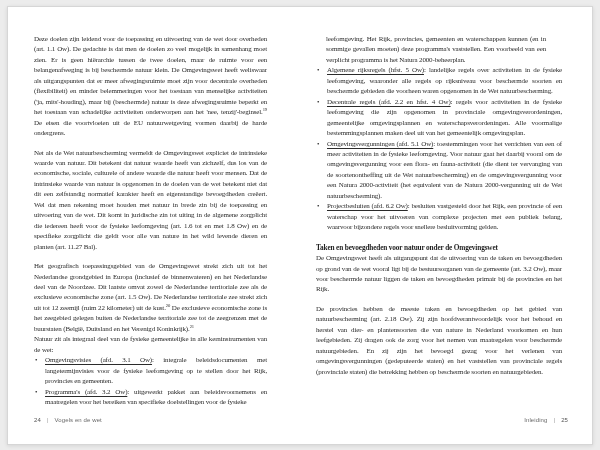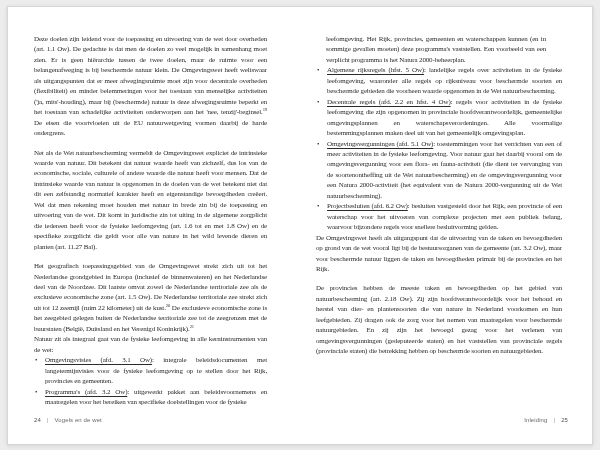--- a/index.html
+++ b/index.html
@@ -57,21 +57,21 @@
   <div class="page">
     <div class="textblock textblock-left">
 
       <p class="para"><span>Deze doelen zijn leidend voor de toepassing en uitvoering van de wet door overheden (art. 1.1 Ow). De gedachte is dat men de doelen zo veel mogelijk in samenhang moet zien. Er is geen hiërarchie tussen de twee doelen, maar de ruimte voor een belangenafweging is bij beschermde natuur klein. De Omgevingswet heeft weliswaar als uitgangspunten dat er meer afwegingsruimte moet zijn voor decentrale overheden (flexibiliteit) en minder belemmeringen voor het toestaan van menselijke activiteiten ('ja, mits'-houding), maar bij (beschermde) natuur is deze afwegingsruimte beperkt en het toestaan van schadelijke activiteiten onderworpen aan het 'nee, tenzij'-beginsel.</span><sup>19</sup><span> De eisen die voortvloeien uit de EU natuurwetgeving vormen daarbij de harde ondergrens.</span></p>
 
       <p class="para"><span>Net als de Wet natuurbescherming vermeldt de Omgevingswet expliciet de intrinsieke waarde van natuur. Dit betekent dat natuur waarde heeft van zichzelf, dus los van de economische, sociale, culturele of andere waarde die natuur heeft voor mensen. Dat de intrinsieke waarde van natuur is opgenomen in de doelen van de wet betekent niet dat dit een zelfstandig normatief karakter heeft en eigenstandige bevoegdheden creëert. Wel dat men rekening moet houden met natuur in brede zin bij de toepassing en uitvoering van de wet. Dit komt in juridische zin tot uiting in de algemene zorgplicht die iedereen heeft voor de fysieke leefomgeving (art. 1.6 tot en met 1.8 Ow) en de specifieke zorgplicht die geldt voor alle van nature in het wild levende dieren en planten (art. 11.27 Bal).</span></p>
 
       <p class="para-tight"><span>Het geografisch toepassingsgebied van de Omgevingswet strekt zich uit tot het Nederlandse grondgebied in Europa (inclusief de binnenwateren) en het Nederlandse deel van de Noordzee. Dit laatste omvat zowel de Nederlandse territoriale zee als de exclusieve economische zone (art. 1.5 Ow). De Nederlandse territoriale zee strekt zich uit tot 12 zeemijl (ruim 22 kilometer) uit de kust.</span><sup>20</sup><span> De exclusieve economische zone is het zeegebied gelegen buiten de Nederlandse territoriale zee tot de zeegrenzen met de buurstaten (België, Duitsland en het Verenigd Koninkrijk).</span><sup>21</sup></p>
 
 
-      <p class="list-intro">Natuur zit als integraal gaat van de fysieke leefomgeving in alle kerninstrumenten van de wet:</p>
+      <p class="list-intro">Natuur zit als integraal deel van de fysieke gemeentelijke in alle kerninstrumenten van de wet:</p>
 
       <div class="bullet">
         <span class="marker">•</span>
         <p class="btext"><span class="lead">Omgevingsvisies (afd. 3.1 Ow)</span><span>: integrale beleidsdocumenten met langetermijnvisies voor de fysieke leefomgeving op te stellen door het Rijk, provincies en gemeenten.</span></p>
       </div>
 
       <div class="bullet">
         <span class="marker">•</span>
         <p class="btext"><span class="lead">Programma's (afd. 3.2 Ow)</span><span>: uitgewerkt pakket aan beleidsvoornemens en maatregelen voor het bereiken van specifieke doelstellingen voor de fysieke</span></p>
       </div>
@@ -85,38 +85,39 @@
     </div>
   </div>
 
   <div class="page">
     <div class="textblock textblock-right">
 
       <p class="continuation">leefomgeving. Het Rijk, provincies, gemeenten en waterschappen kunnen (en in sommige gevallen moeten) deze programma's vaststellen. Een voorbeeld van een verplicht programma is het Natura 2000-beheerplan.</p>
 
       <div class="bullet">
         <span class="marker">•</span>
-        <p class="btext"><span class="lead">Algemene rijksregels (hfst. 5 Ow)</span><span>: landelijke regels over activiteiten in de fysieke leefomgeving, waaronder alle regels op rijksniveau voor beschermde soorten en beschermde gebieden die voorheen waarde opgenomen in de Wet natuurbescherming.</span></p>
+        <p class="btext"><span class="lead">Algemene rijksregels (hfst. 5 Ow)</span><span>: landelijke regels over activiteiten in de fysieke leefomgeving, waaronder alle regels op rijksniveau voor beschermde soorten en beschermde gebieden die voorheen waren opgenomen in de Wet natuurbescherming.</span></p>
       </div>
 
       <div class="bullet">
         <span class="marker">•</span>
-        <p class="btext"><span class="lead">Decentrale regels (afd. 2.2 en hfst. 4 Ow)</span><span>: regels voor activiteiten in de fysieke leefomgeving die zijn opgenomen in provinciale hoofdverantwoordelijk, gemeentelijke omgevingsplannen en waterschapsverordeningen. Alle voormalige bestemmingsplannen maken deel uit van het gemeentelijk omgevingsplan.</span></p>
+        <p class="btext"><span class="lead">Decentrale regels (afd. 2.2 en hfst. 4 Ow)</span><span>: regels voor activiteiten in de fysieke leefomgeving die zijn opgenomen in provinciale omgevingsverordeningen, gemeentelijke omgevingsplannen en waterschapsverordeningen. Alle voormalige bestemmingsplannen maken deel uit van het gemeentelijk omgevingsplan.</span></p>
       </div>
 
       <div class="bullet">
         <span class="marker">•</span>
         <p class="btext"><span class="lead">Omgevingsvergunningen (afd. 5.1 Ow)</span><span>: toestemmingen voor het verrichten van een of meer activiteiten in de fysieke leefomgeving. Voor natuur gaat het daarbij vooral om de omgevingsvergunning voor een flora- en fauna-activiteit (die dient ter vervanging van de soortenontheffing uit de Wet natuurbescherming) en de omgevingsvergunning voor een Natura 2000-activiteit (het equivalent van de Natura 2000-vergunning uit de Wet natuurbescherming).</span></p>
       </div>
 
       <div class="bullet">
         <span class="marker">•</span>
         <p class="btext"><span class="lead">Projectbesluiten (afd. 6.2 Ow)</span><span>: besluiten vastgesteld door het Rijk, een provincie of een waterschap voor het uitvoeren van complexe projecten met een publiek belang, waarvoor bijzondere regels voor snellere besluitvorming gelden.</span></p>
       </div>
 
+      <h3 class="section-heading">Taken en bevoegdheden voor natuur onder de Omgevingswet</h3>
 
       <p class="para">De Omgevingswet heeft als uitgangspunt dat de uitvoering van de taken en bevoegdheden op grond van de wet vooral ligt bij de bestuursorganen van de gemeente (art. 3.2 Ow), maar voor beschermde natuur liggen de taken en bevoegdheden primair bij de provincies en het Rijk.</p>
 
       <p class="para-tight">De provincies hebben de meeste taken en bevoegdheden op het gebied van natuurbescherming (art. 2.18 Ow). Zij zijn hoofdverantwoordelijk voor het behoud en herstel van dier- en plantensoorten die van nature in Nederland voorkomen en hun leefgebieden. Zij dragen ook de zorg voor het nemen van maatregelen voor beschermde natuurgebieden. En zij zijn het bevoegd gezag voor het verlenen van omgevingsvergunningen (gedeputeerde staten) en het vaststellen van provinciale regels (provinciale staten) die betrekking hebben op beschermde soorten en natuurgebieden.</p>
 
     </div>
 
     <div class="footer footer-right">
       <span>Inleiding</span>
       <span class="sep">|</span>

